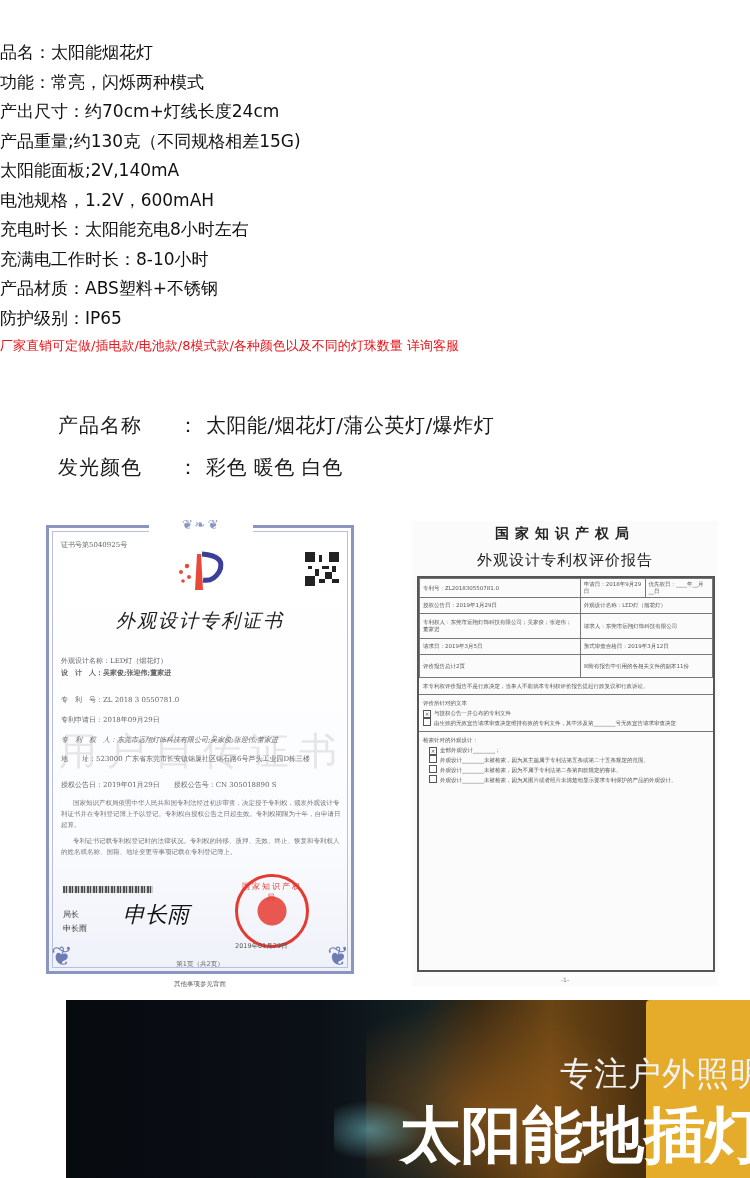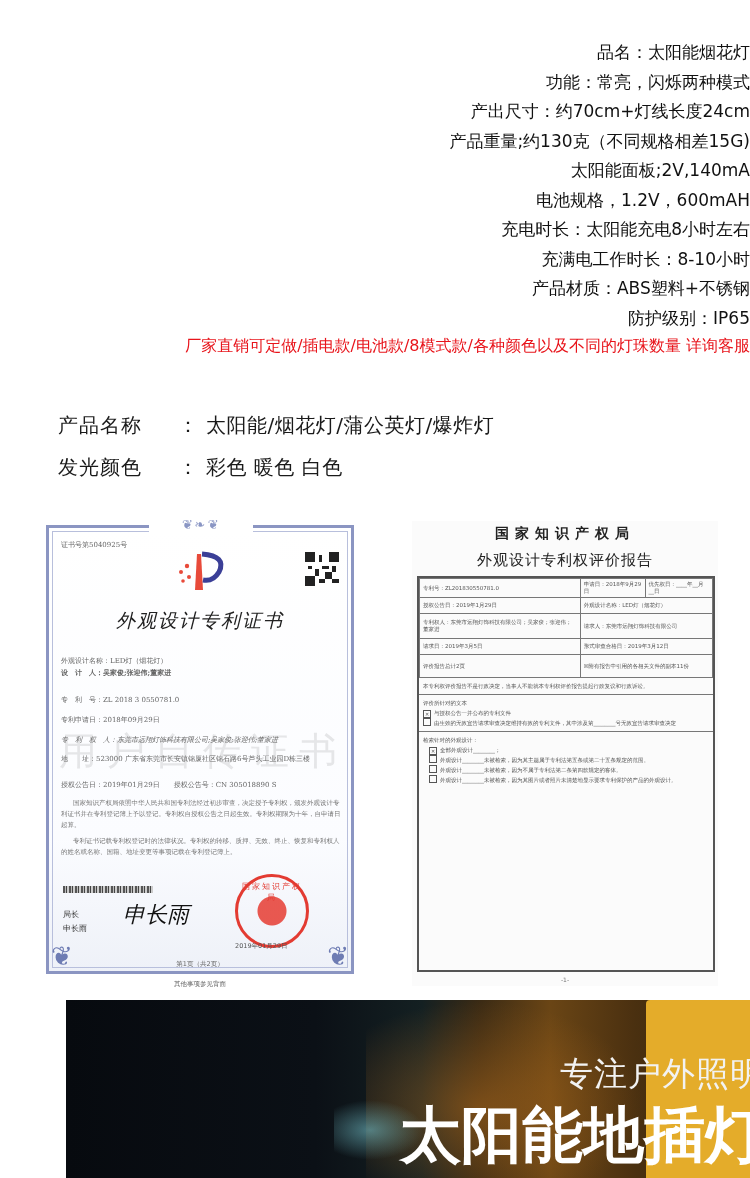--- a/index.html
+++ b/index.html
@@ -1,23 +1,23 @@
 <!DOCTYPE html>
 <html><head>
   <meta charset="utf-8">
   <style>
     html, body { margin: 0; padding: 0; }
     body {
       width: 750px; height: 1178px; position: relative; overflow: hidden;
       background: #ffffff; color: #111;
       font-family: "DejaVu Sans", "Liberation Sans", sans-serif;
     }
-    .specs { position: absolute; left: 0; top: 38px; width: 750px; text-align: right; }
+    .specs { position: absolute; left: 0; top: 38px; width: 750px; text-align: left; }
     .spec-line { font-size: 17px; line-height: 29.5px; color: #111; white-space: nowrap; }
-    .promo { color: #e8141b; font-size: 16px; margin-top: 0; line-height: 26px; white-space: nowrap; margin-left: 7px; }
+    .promo { color: #e8141b; font-size: 13px; margin-top: 0; line-height: 26px; white-space: nowrap; }
     .info { position: absolute; left: 58px; top: 404px; }
     .info-row { display: flex; font-size: 20px; line-height: 42px; color: #1a1a1a; white-space: nowrap; }
     .info-row .k { width: 112px; letter-spacing: 1px; }
     .info-row .sep { width: 36px; text-align: center; }
     .info-row .v { letter-spacing: 0.5px; }
 
     
     .cert {
       position: absolute; left: 46px; top: 525px; width: 308px; height: 449px;
       background: linear-gradient(#ffffff 0%, #fbfcff 70%, #eef1f8 100%);

